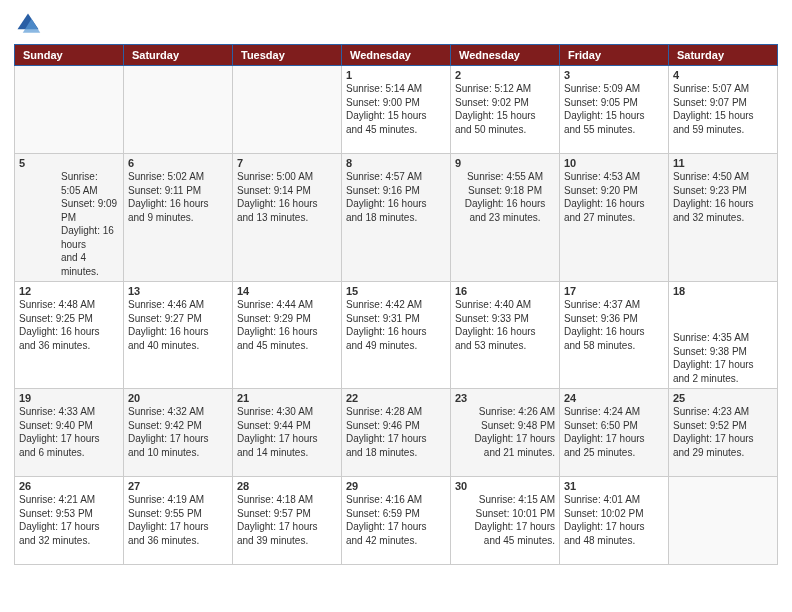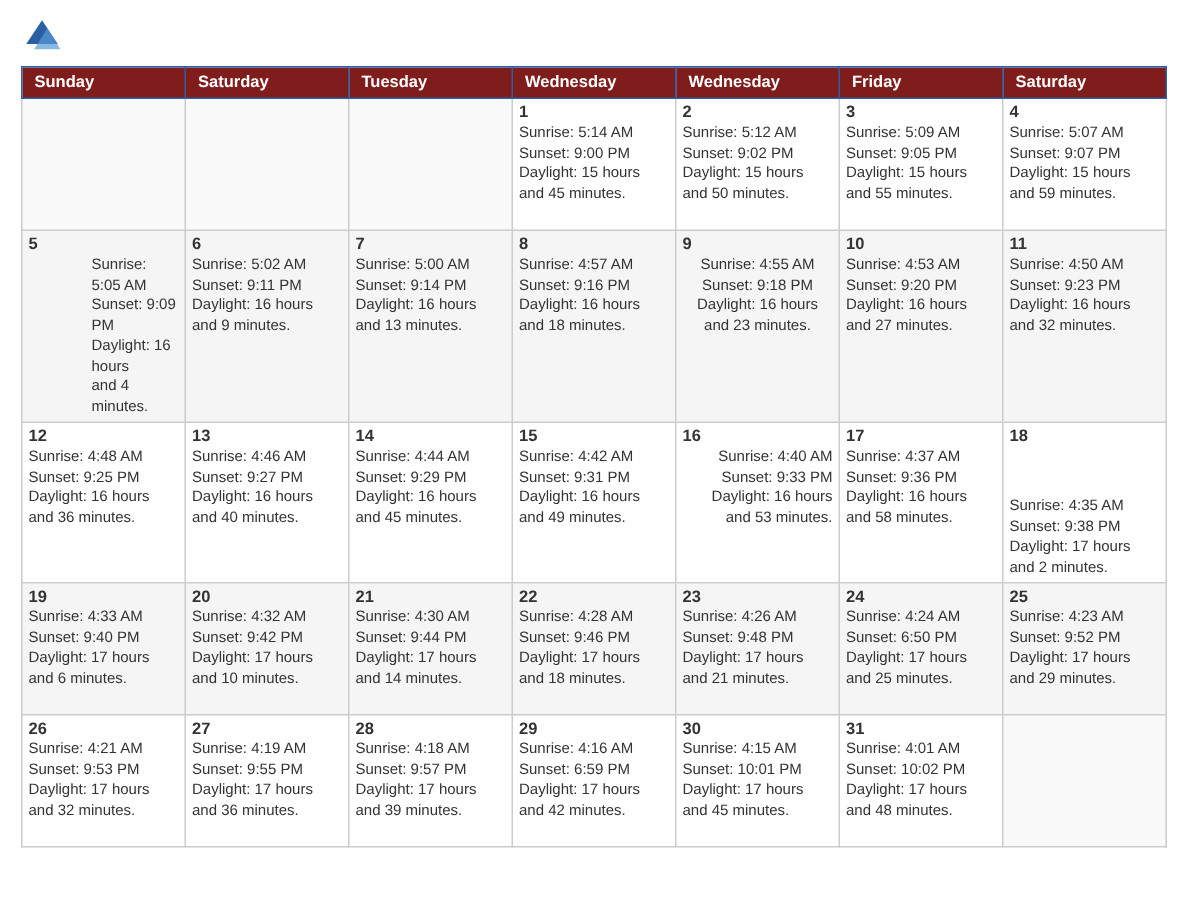--- a/index.html
+++ b/index.html
@@ -244,21 +244,21 @@
           </td>
           <td>
             <span class="day-num">15</span>
             <div class="day-info" style="white-space: pre-line;">Sunrise: 4:42 AM
 Sunset: 9:31 PM
 Daylight: 16 hours
 and 49 minutes.</div>
           </td>
           <td>
             <span class="day-num">16</span>
-            <div class="day-info" style="white-space: pre-line; text-align: right;">Sunrise: 4:40 AM
+            <div class="day-info" style="white-space: pre-line;">Sunrise: 4:40 AM
 Sunset: 9:33 PM
 Daylight: 16 hours
 and 53 minutes.</div>
           </td>
           <td>
             <span class="day-num">17</span>
             <div class="day-info" style="white-space: pre-line;">Sunrise: 4:37 AM
 Sunset: 9:36 PM
 Daylight: 16 hours
 and 58 minutes.</div>
@@ -295,21 +295,21 @@
           </td>
           <td>
             <span class="day-num">22</span>
             <div class="day-info" style="white-space: pre-line;">Sunrise: 4:28 AM
 Sunset: 9:46 PM
 Daylight: 17 hours
 and 18 minutes.</div>
           </td>
           <td>
             <span class="day-num">23</span>
-            <div class="day-info" style="white-space: pre-line;">Sunrise: 4:26 AM
+            <div class="day-info" style="white-space: pre-line; text-align: right;">Sunrise: 4:26 AM
 Sunset: 9:48 PM
 Daylight: 17 hours
 and 21 minutes.</div>
           </td>
           <td>
             <span class="day-num">24</span>
             <div class="day-info" style="white-space: pre-line;">Sunrise: 4:24 AM
 Sunset: 6:50 PM
 Daylight: 17 hours
 and 25 minutes.</div>
@@ -346,21 +346,21 @@
           </td>
           <td>
             <span class="day-num">29</span>
             <div class="day-info" style="white-space: pre-line;">Sunrise: 4:16 AM
 Sunset: 6:59 PM
 Daylight: 17 hours
 and 42 minutes.</div>
           </td>
           <td>
             <span class="day-num">30</span>
-            <div class="day-info" style="white-space: pre-line;">Sunrise: 4:15 AM
+            <div class="day-info" style="white-space: pre-line; text-align: right;">Sunrise: 4:15 AM
 Sunset: 10:01 PM
 Daylight: 17 hours
 and 45 minutes.</div>
           </td>
           <td>
             <span class="day-num">31</span>
             <div class="day-info" style="white-space: pre-line;">Sunrise: 4:01 AM
 Sunset: 10:02 PM
 Daylight: 17 hours
 and 48 minutes.</div>

